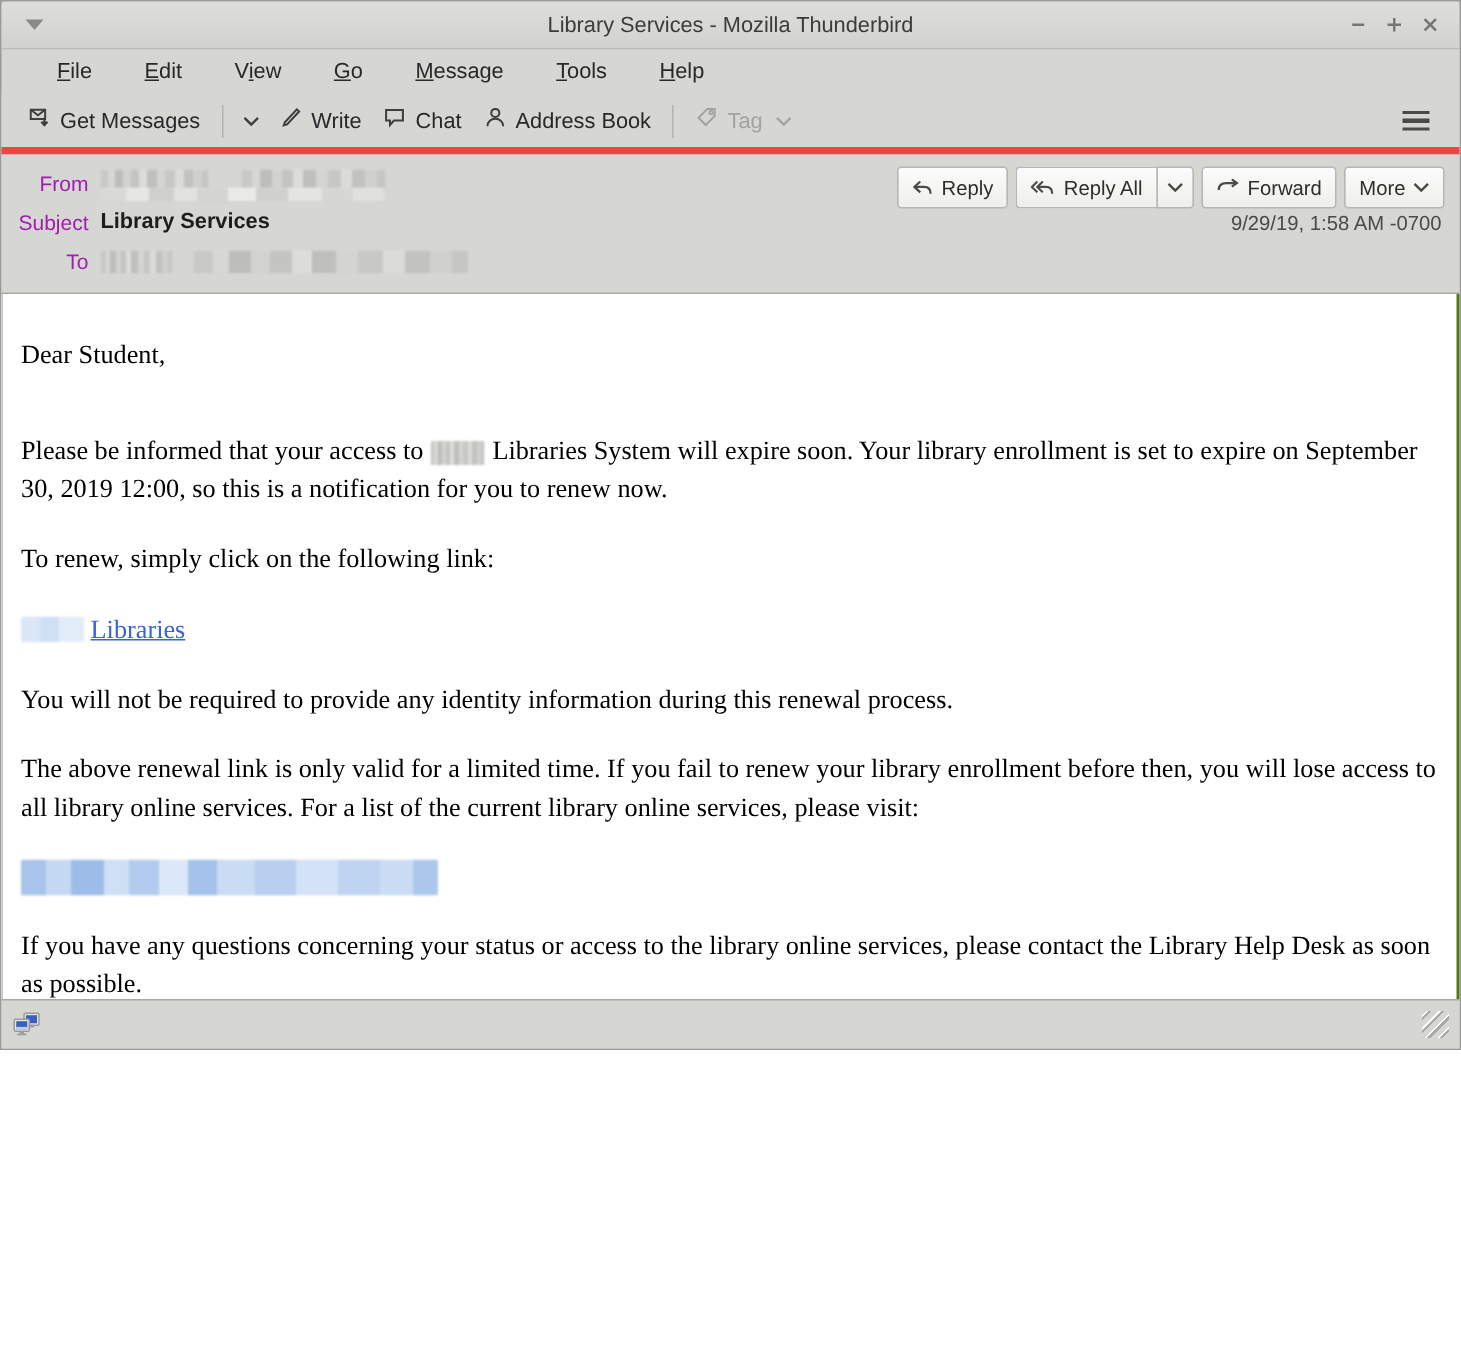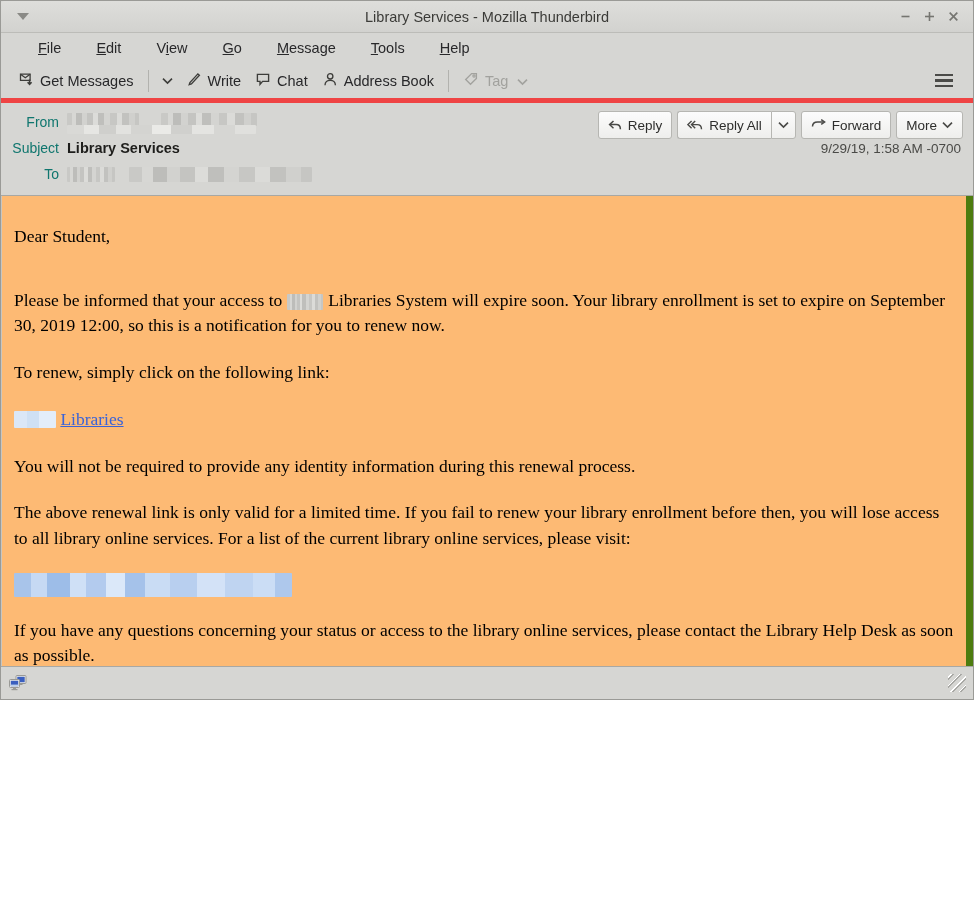--- a/index.html
+++ b/index.html
@@ -143,21 +143,21 @@
   .hdr-row {
     display: flex;
     align-items: center;
     min-height: 26px;
     padding: 1px 10px 1px 0;
   }
   .hdr-label {
     width: 66px;
     text-align: right;
     font-size: 14px;
-    color: #0f766e;
+    color: #a21caf;
     padding-right: 8px;
     flex: 0 0 66px;
   }
   .hdr-value {
     font-size: 14px;
     color: #1d1d1b;
   }
   .hdr-value.bold { font-weight: bold; font-size: 14.5px; }
   .hdr-date {
     margin-left: auto;
@@ -229,23 +229,23 @@
     height: 28px;
     white-space: nowrap;
   }
   .btn-group { display: flex; }
   .btn-group .btn:first-child { border-radius: 3px 0 0 3px; border-right: none; }
   .btn-group .btn.caret { border-radius: 0 3px 3px 0; padding: 4px 6px; }
 
   
   .msg-body {
     flex: 1 1 auto;
-    background: #fdba74;
+    background: #ffffff;
     border-left: 1px solid #c6c6c2;
-    border-right: 7px solid #4d7c0f;
+    border-right: 2px solid #4d7c0f;
     overflow: hidden;
     padding: 28px 12px 10px 12px;
     font-family: "Liberation Serif", serif;
     font-size: 17.5px;
     line-height: 1.47;
     color: #000000;
     position: relative;
   }
   .msg-body p { margin: 0 0 21px 0; }
   .p-gap-lg { margin-bottom: 38px !important; }

